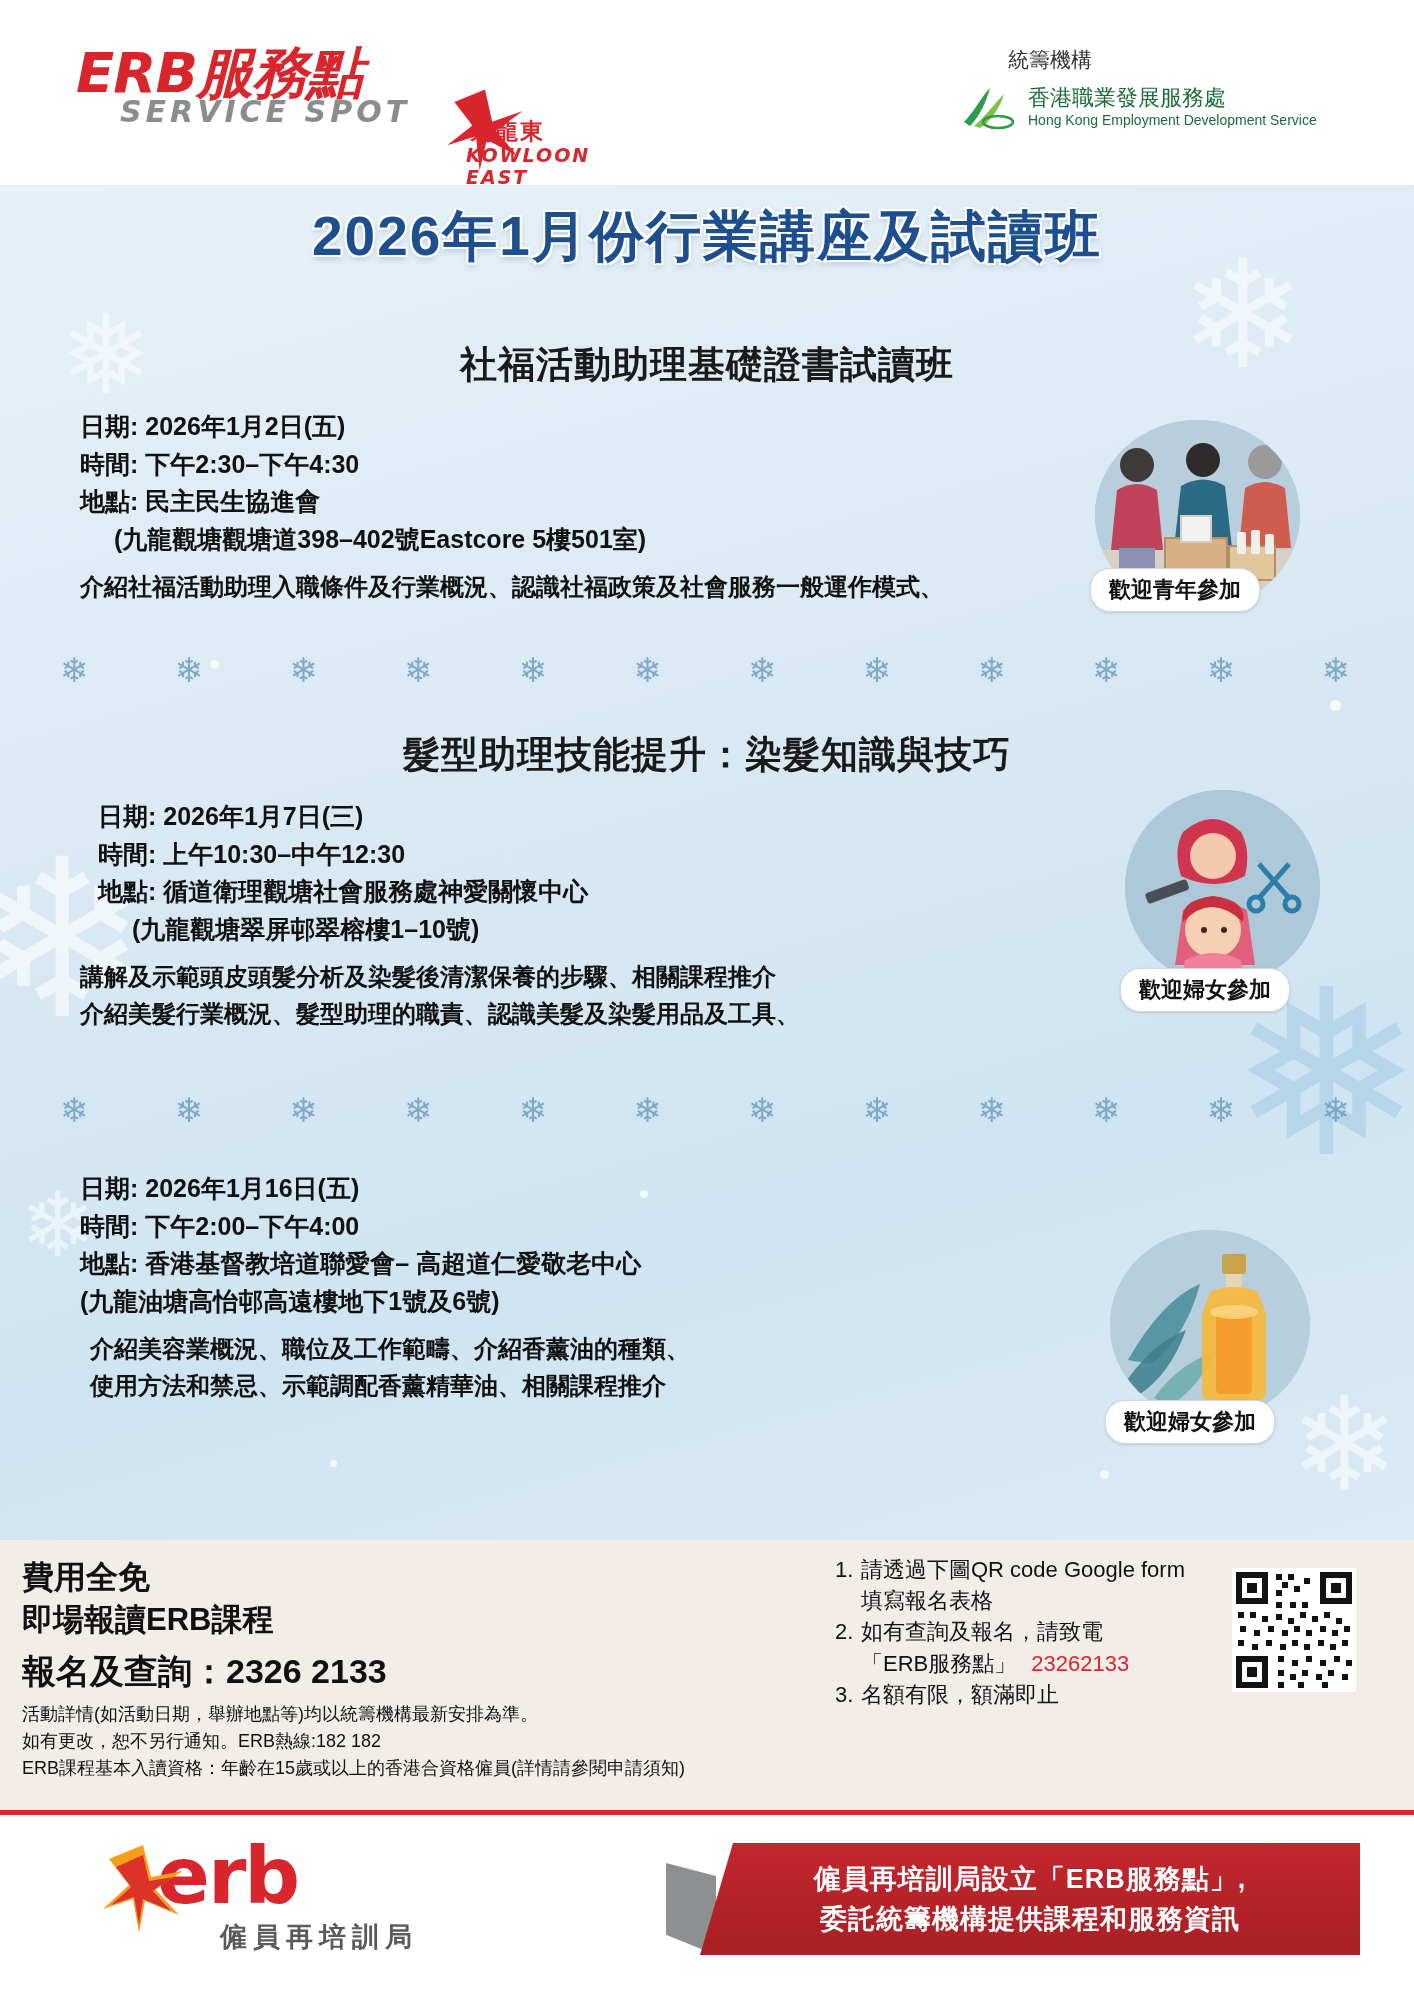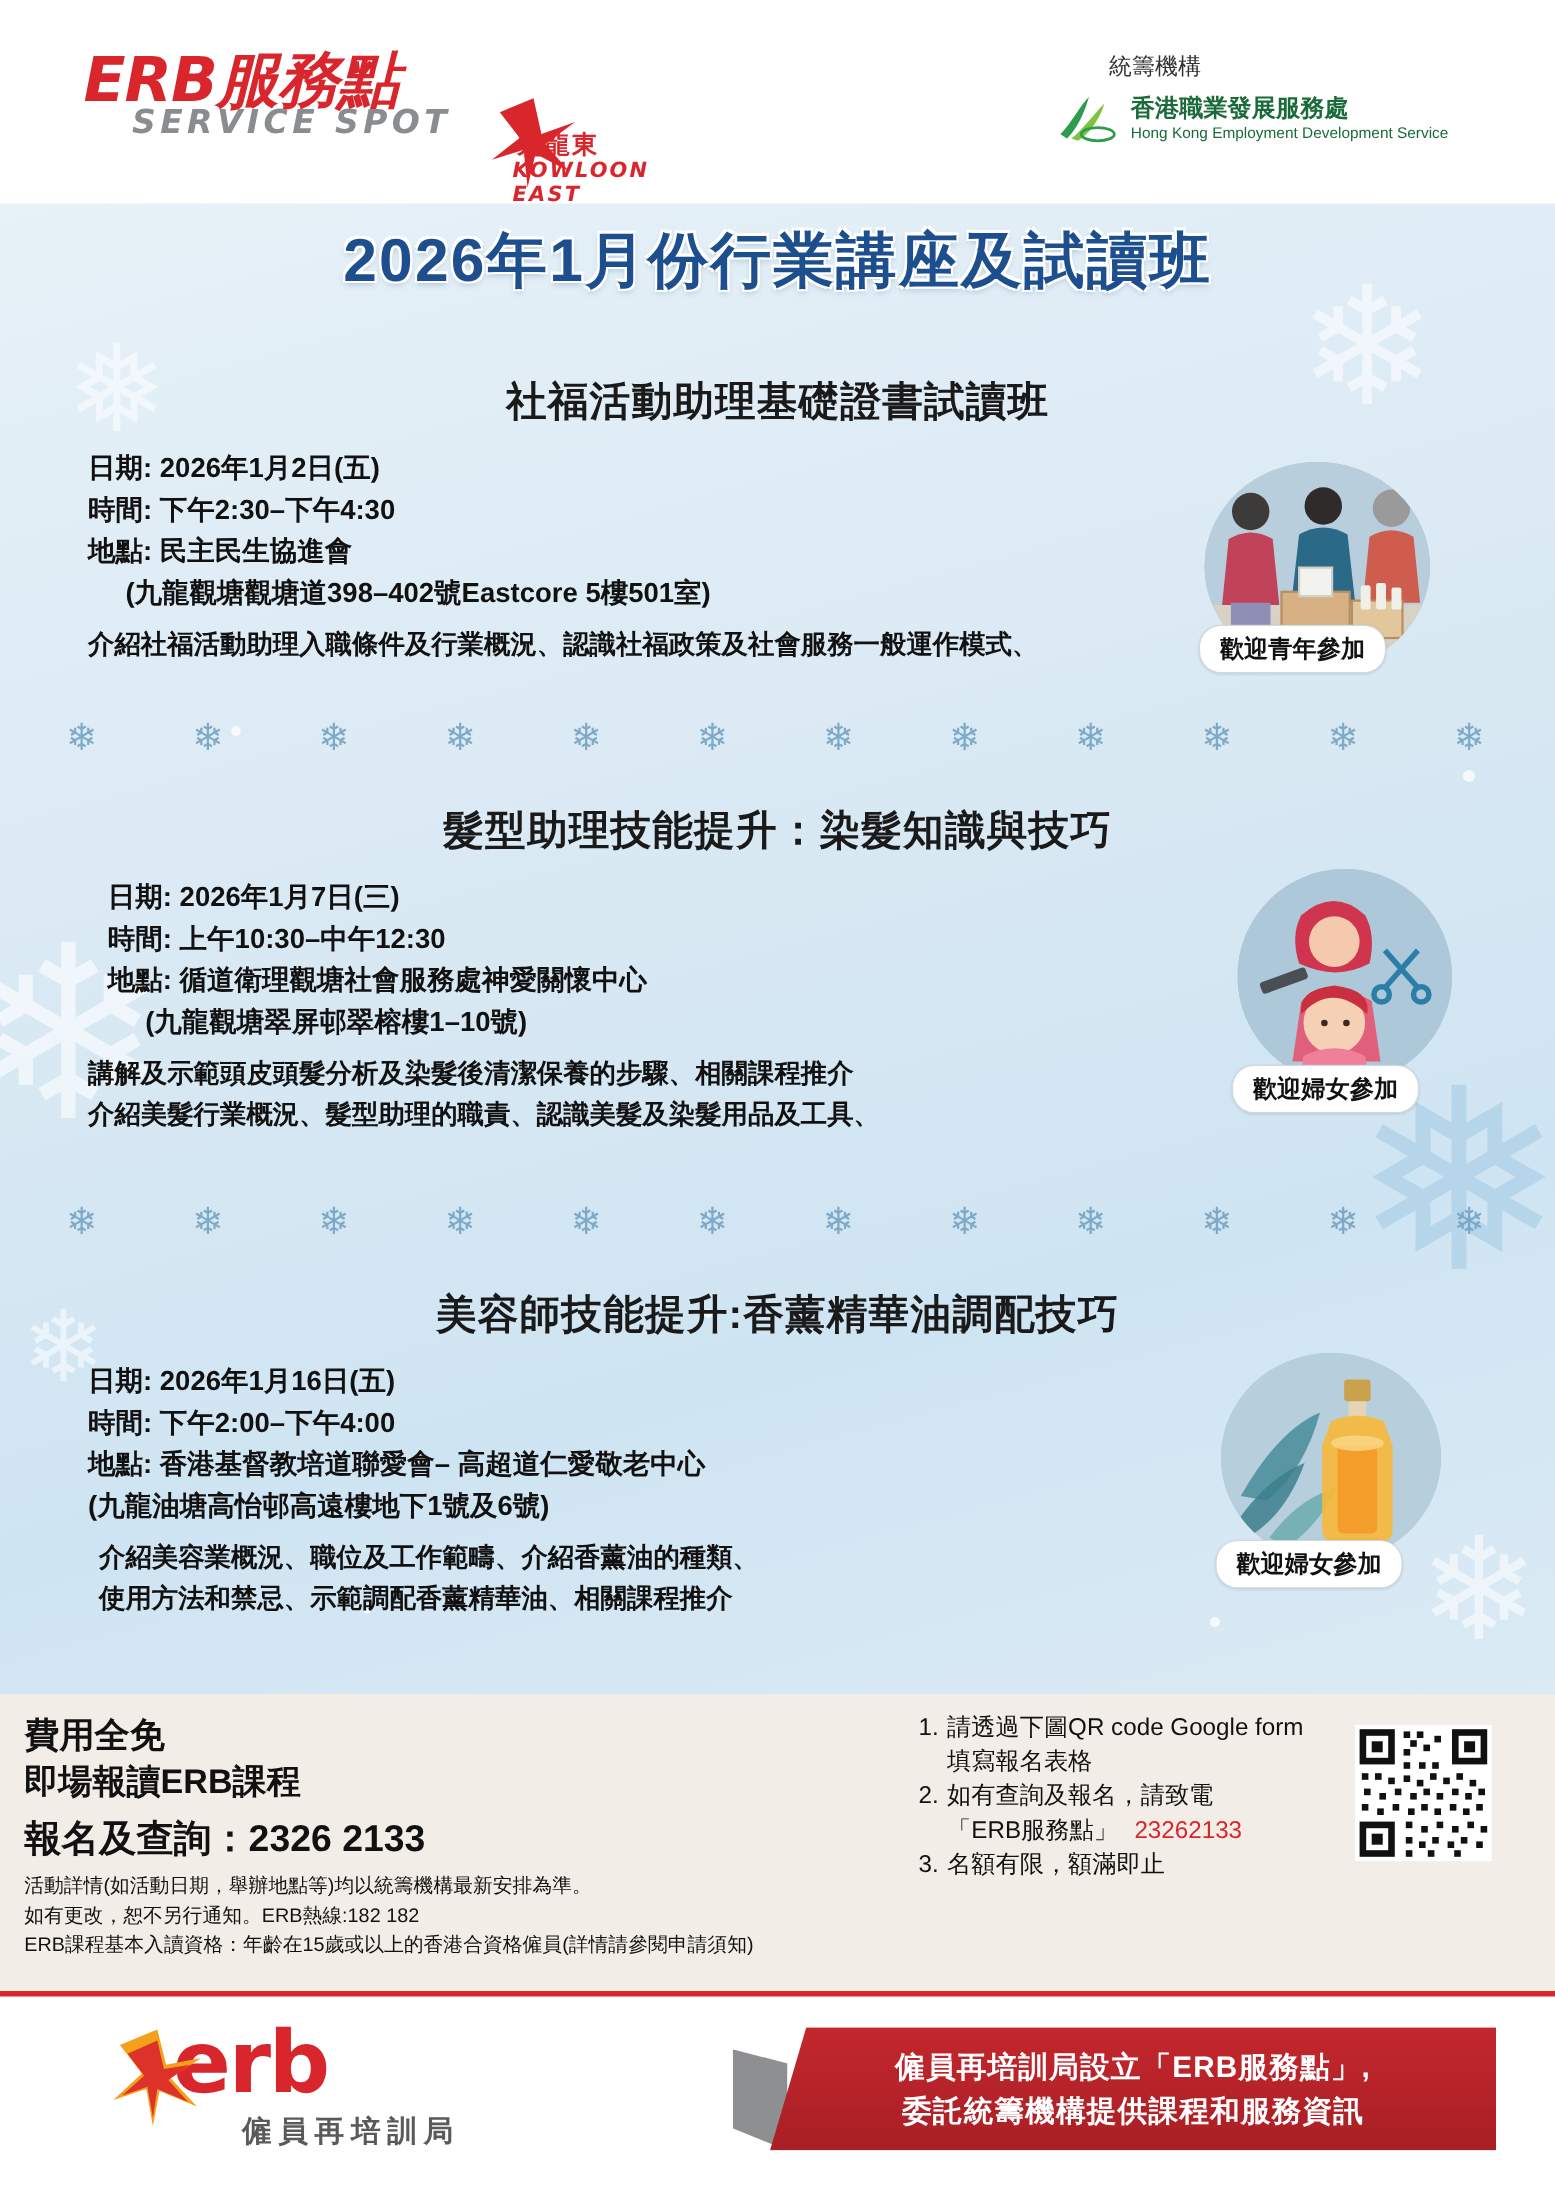--- a/index.html
+++ b/index.html
@@ -80,21 +80,21 @@
 
   .org-block {
     position: absolute; left: 960px; top: 46px;
     width: 400px;
   }
   .org-label {
     font-size: 21px; color: #333; margin-left: 48px; margin-bottom: 8px;
   }
   .org-row { display: flex; align-items: center; gap: 12px; }
   .org-logo { width: 56px; height: 50px; flex: none; }
-  .org-names .cn { font-size: 22px; color: #1b6b3a; font-weight: bold; line-height: 1.15; }
+  .org-names .cn { font-size: 22px; color: #1b6b3a; font-weight: normal; line-height: 1.15; }
   .org-names .en { font-size: 14px; color: #1b6b3a; line-height: 1.3; }
 
   
   .title-banner {
     position: absolute; left: 0; top: 200px; width: 1414px;
     text-align: center;
   }
   .title-banner h1 {
     font-size: 55px;
     font-weight: bold;
@@ -398,21 +398,20 @@
       <span>❄</span>
       <span>❄</span>
       <span>❄</span>
       <span>❄</span>
       <span>❄</span>
       <span>❄</span>
       <span>❄</span>
   </div>
 
   <div class="section" style="top:1170px;">
-    <div class="sec-title">美容師技能提升:香薰精華油調配技巧</div>
     <div class="sec-body">
       <div class="line">
         <span>日期:</span>
         <span>2026年1月16日(五)</span>
       </div>
       <div class="line">
         <span>時間:</span>
         <span>下午2:00–下午4:00</span>
       </div>
       <div class="line">

